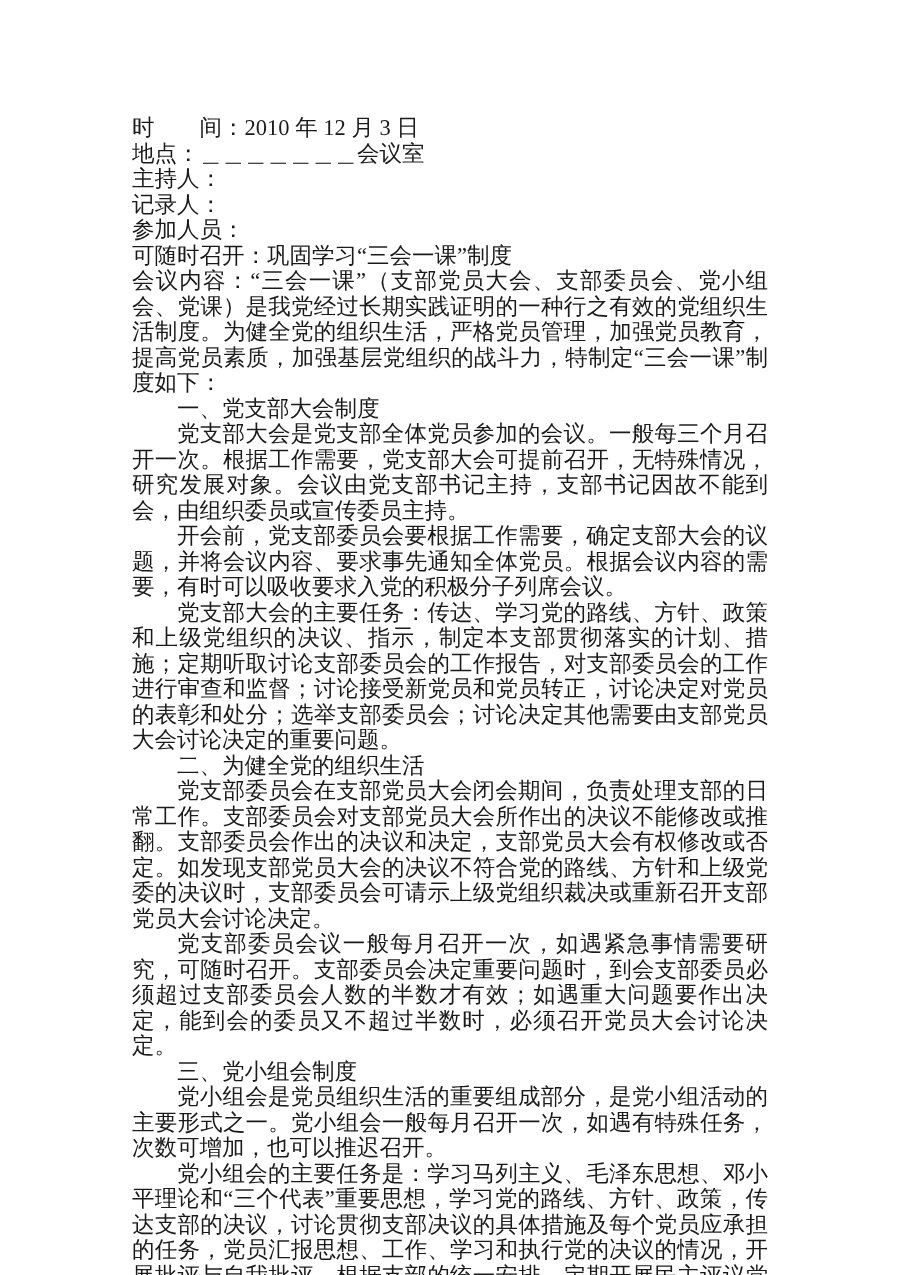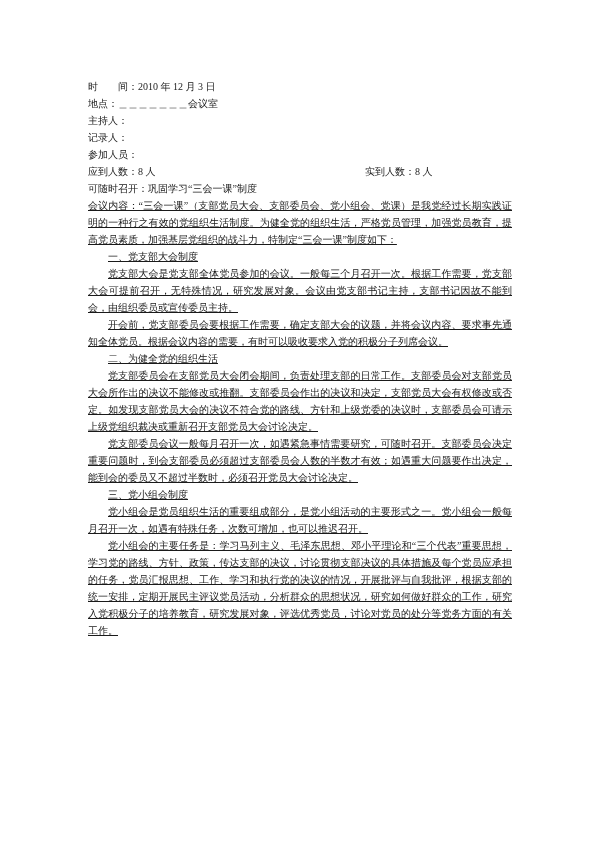--- a/index.html
+++ b/index.html
@@ -15,64 +15,59 @@
     position: relative;
     overflow: hidden;
   }
   .page {
     position: absolute;
     left: 88px;
     top: 78px;
     width: 424px;
   }
   .line, .para, .para-flush {
-    font-size: 10px;
+    font-size: 15px;
     line-height: 17px;
     text-align: justify;
     word-break: break-all;
   }
   .para {
     text-indent: 2em;
-    text-decoration: underline;
   }
   .para-flush {
     text-indent: 0;
-    text-decoration: underline;
   }
   .split {
     display: flex;
   }
   .split .left-cell {
     display: inline-block;
     width: 277px;
   }
 </style>
 </head>
 <body>
 
 <div class="page">
 
   <div class="line">时　　间：2010 年 12 月 3 日</div>
   <div class="line">地点：＿＿＿＿＿＿＿会议室</div>
   <div class="line">主持人：</div>
   <div class="line">记录人：</div>
   <div class="line">参加人员：</div>
 
-  <div class="line split">
-    <span class="left-cell">应到人数：8 人</span>
-    <span>实到人数：8 人</span>
-  </div>
 
   <div class="line">可随时召开：巩固学习“三会一课”制度</div>
 
   <div class="para-flush">会议内容：“三会一课”（支部党员大会、支部委员会、党小组会、党课）是我党经过长期实践证明的一种行之有效的党组织生活制度。为健全党的组织生活，严格党员管理，加强党员教育，提高党员素质，加强基层党组织的战斗力，特制定“三会一课”制度如下：</div>
 
   <div class="para">一、党支部大会制度</div>
   <div class="para">党支部大会是党支部全体党员参加的会议。一般每三个月召开一次。根据工作需要，党支部大会可提前召开，无特殊情况，研究发展对象。会议由党支部书记主持，支部书记因故不能到会，由组织委员或宣传委员主持。</div>
   <div class="para">开会前，党支部委员会要根据工作需要，确定支部大会的议题，并将会议内容、要求事先通知全体党员。根据会议内容的需要，有时可以吸收要求入党的积极分子列席会议。</div>
+  <div class="para">党支部大会的主要任务：传达、学习党的路线、方针、政策和上级党组织的决议、指示，制定本支部贯彻落实的计划、措施；定期听取讨论支部委员会的工作报告，对支部委员会的工作进行审查和监督；讨论接受新党员和党员转正，讨论决定对党员的表彰和处分；选举支部委员会；讨论决定其他需要由支部党员大会讨论决定的重要问题。</div>
 
   <div class="para">二、为健全党的组织生活</div>
   <div class="para">党支部委员会在支部党员大会闭会期间，负责处理支部的日常工作。支部委员会对支部党员大会所作出的决议不能修改或推翻。支部委员会作出的决议和决定，支部党员大会有权修改或否定。如发现支部党员大会的决议不符合党的路线、方针和上级党委的决议时，支部委员会可请示上级党组织裁决或重新召开支部党员大会讨论决定。</div>
   <div class="para">党支部委员会议一般每月召开一次，如遇紧急事情需要研究，可随时召开。支部委员会决定重要问题时，到会支部委员必须超过支部委员会人数的半数才有效；如遇重大问题要作出决定，能到会的委员又不超过半数时，必须召开党员大会讨论决定。</div>
 
   <div class="para">三、党小组会制度</div>
   <div class="para">党小组会是党员组织生活的重要组成部分，是党小组活动的主要形式之一。党小组会一般每月召开一次，如遇有特殊任务，次数可增加，也可以推迟召开。</div>
   <div class="para">党小组会的主要任务是：学习马列主义、毛泽东思想、邓小平理论和“三个代表”重要思想，学习党的路线、方针、政策，传达支部的决议，讨论贯彻支部决议的具体措施及每个党员应承担的任务，党员汇报思想、工作、学习和执行党的决议的情况，开展批评与自我批评，根据支部的统一安排，定期开展民主评议党员活动，分析群众的思想状况，研究如何做好群众的工作，研究入党积极分子的培养教育，研究发展对象，评选优秀党员，讨论对党员的处分等党务方面的有关工作。</div>
 
 </div>

